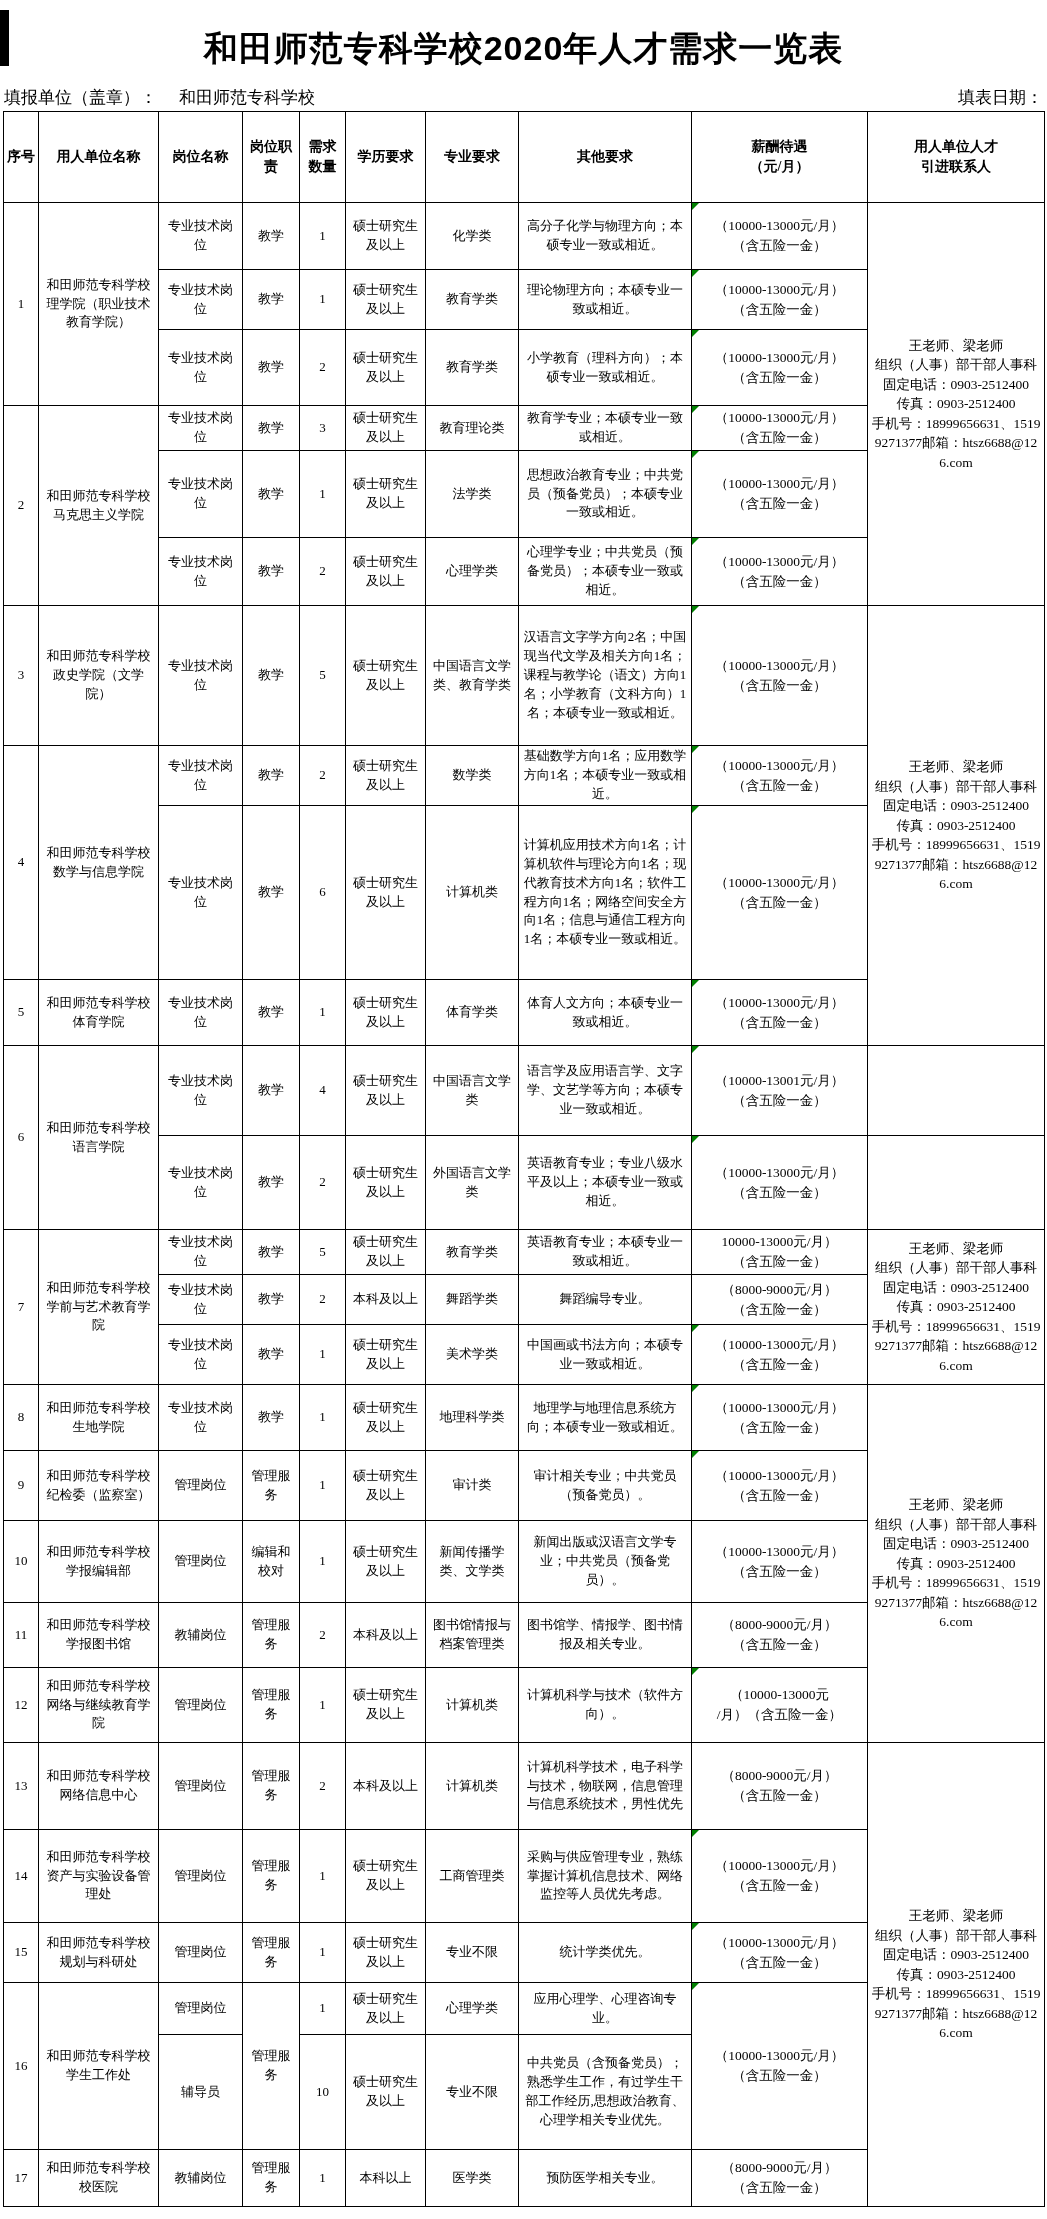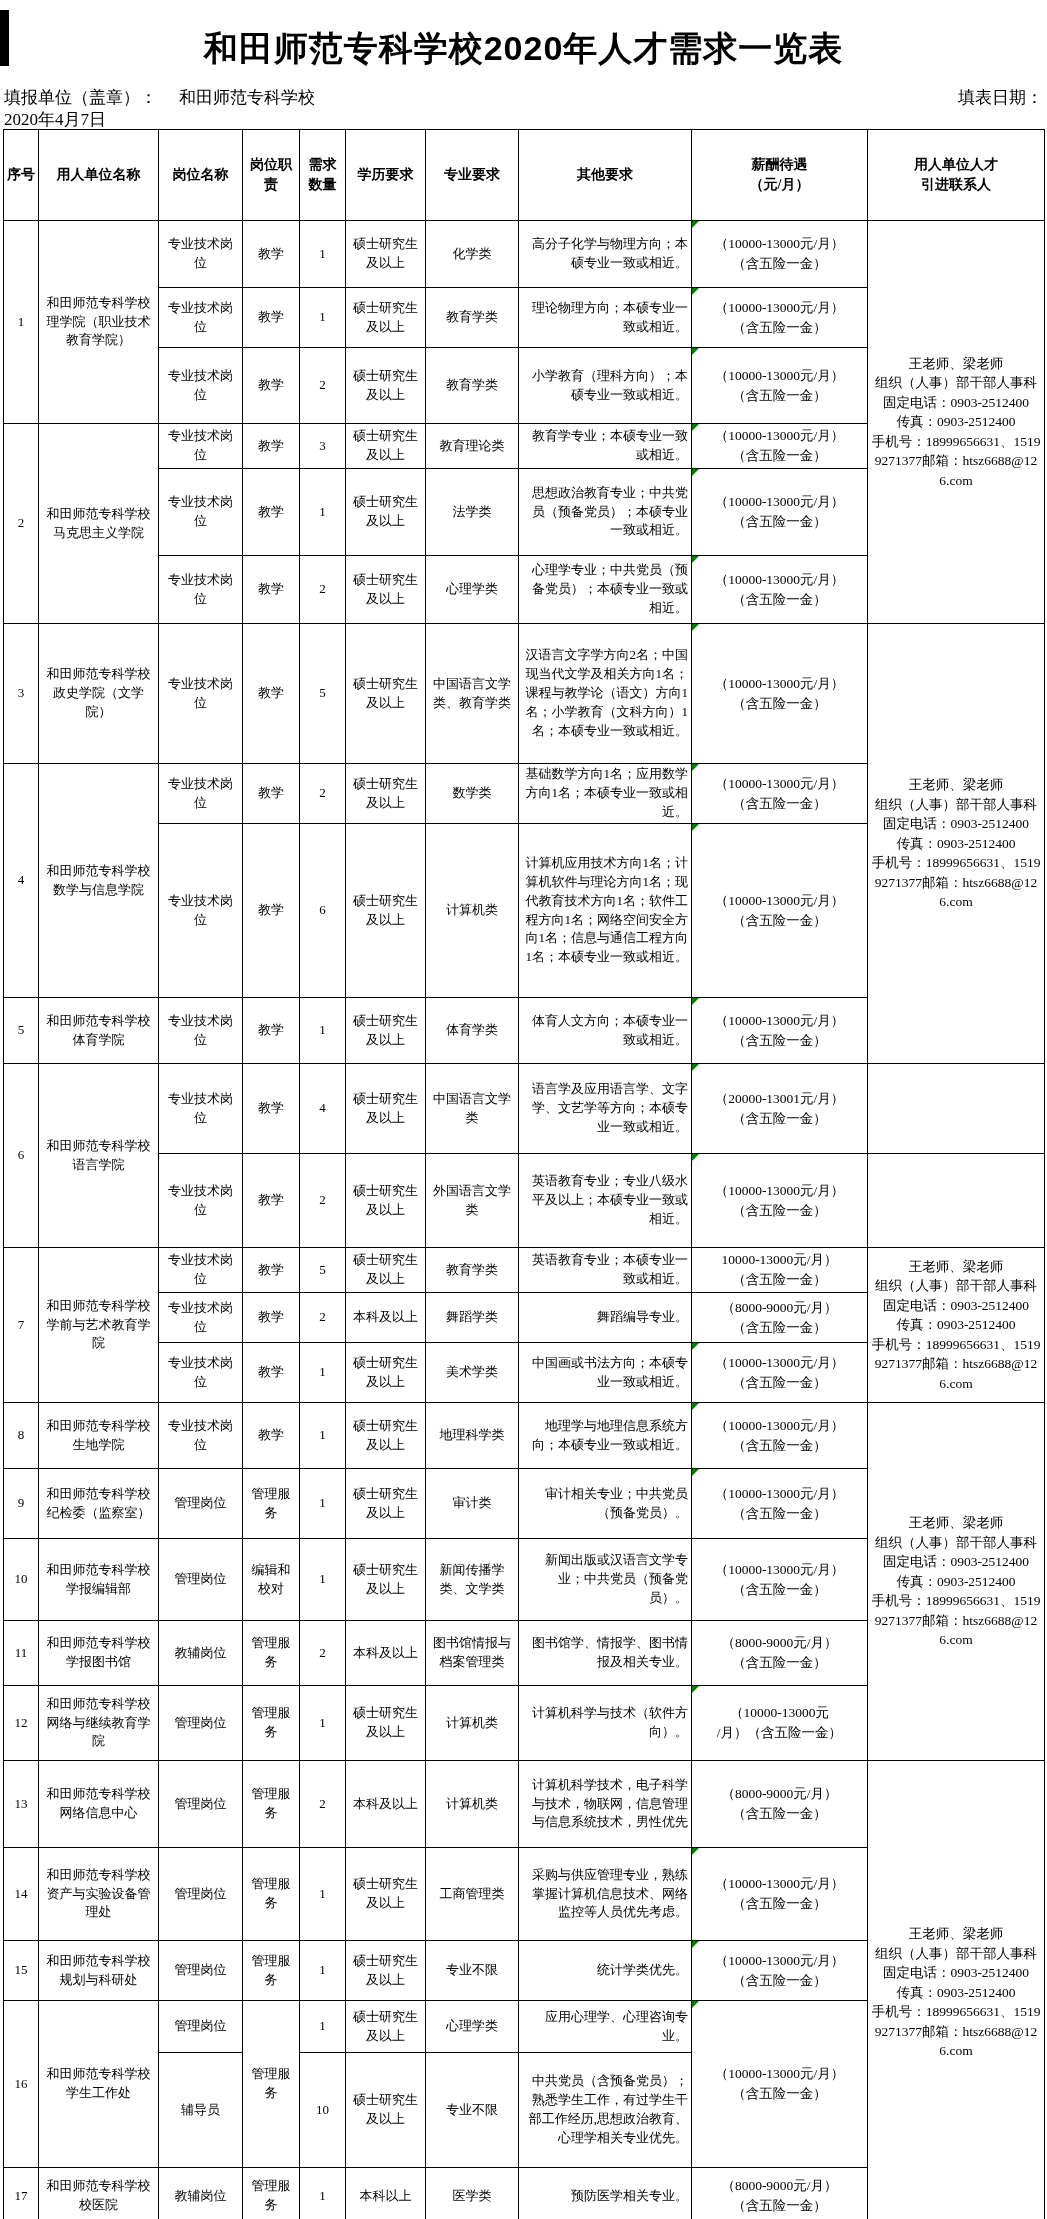--- a/index.html
+++ b/index.html
@@ -9,41 +9,40 @@
   .doc-title{text-align:center;font-family:"Liberation Sans",sans-serif;font-weight:bold;font-size:34px;letter-spacing:1px;margin:18px 0 14px 0;}
   .meta{display:flex;justify-content:space-between;font-size:17px;padding:0 4px;margin-bottom:2px;gap:20px;}
   .meta-left .val{margin-left:22px;}
   .meta-date{font-size:17px;padding:0 4px;margin-bottom:0px;line-height:18px;}
   table{border-collapse:collapse;table-layout:fixed;width:1041px;margin-left:3px;}
   col.c0{width:35px}col.c1{width:120px}col.c2{width:84px}col.c3{width:57px}col.c4{width:46px}
   col.c5{width:80px}col.c6{width:93px}col.c7{width:173px}col.c8{width:176px}col.c9{width:177px}
   th,td{border:1px solid #000;padding:1px 3px;text-align:center;vertical-align:middle;
         font-size:13px;line-height:1.45;word-break:break-all;overflow:hidden;}
   th{font-weight:bold;font-size:14px;white-space:pre-line;height:88px;}
-  td.other{text-align:right;}
+  td.other{text-align:center;}
   td.salary{font-family:"Liberation Serif",serif;font-size:13.5px;}
   td.contact{font-size:13.5px;white-space:pre-line;}
   td.tri{position:relative;}
   td.tri::before{content:"";position:absolute;top:0;left:0;width:0;height:0;
         border-top:7px solid #008000;border-right:7px solid transparent;}
 </style>
 </head>
 <body>
 
 <div class="page">
   <div class="scan-bar"></div>
   <div class="doc-title">和田师范专科学校2020年人才需求一览表</div>
 
   <div class="meta">
     <span class="meta-left">
       <span>填报单位（盖章）：</span><span class="val">和田师范专科学校</span>
     </span>
     <span>填表日期：</span>
   </div>
-  <div class="meta-date">2020年4月7日</div>
 
   <table>
     <colgroup>
       <col class="c0">
         <col class="c1">
         <col class="c2">
         <col class="c3">
         <col class="c4">
       <col class="c5">
         <col class="c6">
@@ -215,21 +214,21 @@
       <tr style="height:90px">
         <td rowspan="2">6</td>
         <td rowspan="2">和田师范专科学校语言学院</td>
         <td>专业技术岗位</td>
         <td>教学</td>
         <td>4</td>
         <td>硕士研究生及以上</td>
         <td>中国语言文学类</td>
         <td class="other">语言学及应用语言学、文字学、文艺学等方向；本硕专业一致或相近。</td>
         <td class="salary tri">
-            <div>（20000-13001元/月）</div>
+            <div>（10000-13001元/月）</div>
             <div>（含五险一金）</div>
           </td>
         <td class="contact"></td>
       </tr>
       <tr style="height:94px">
         <td>专业技术岗位</td>
         <td>教学</td>
         <td>2</td>
         <td>硕士研究生及以上</td>
         <td>外国语言文学类</td>

